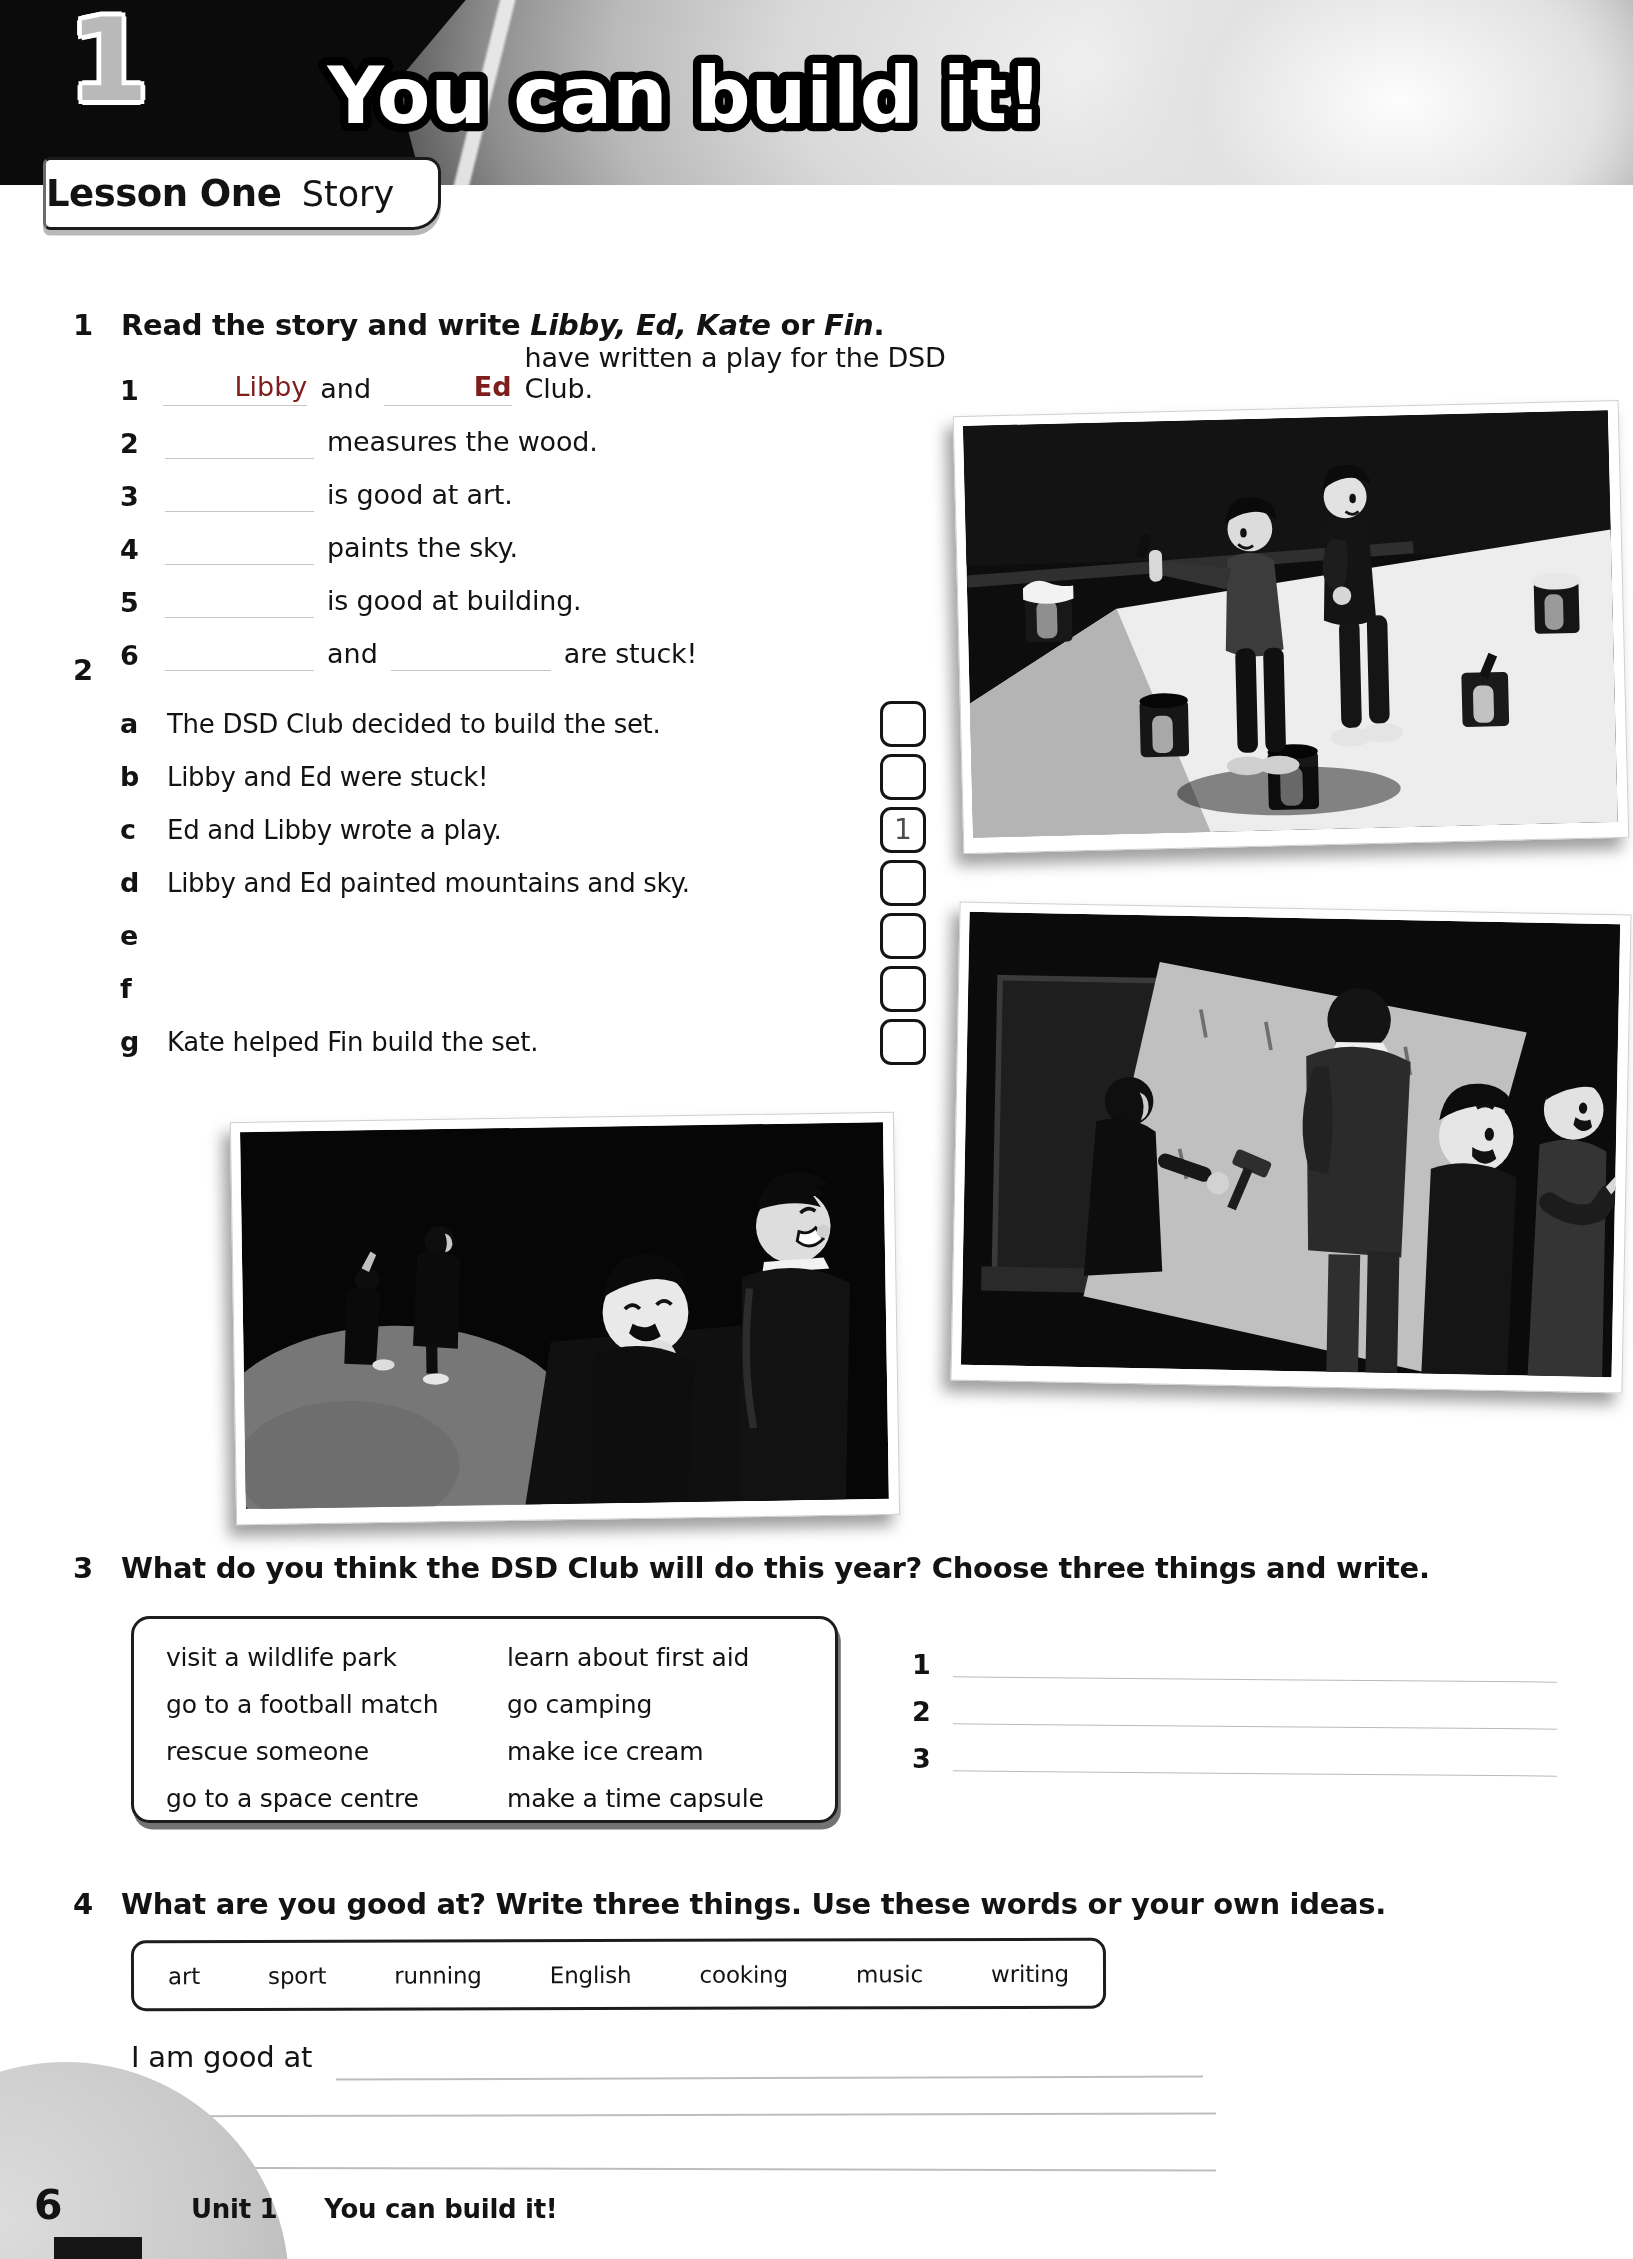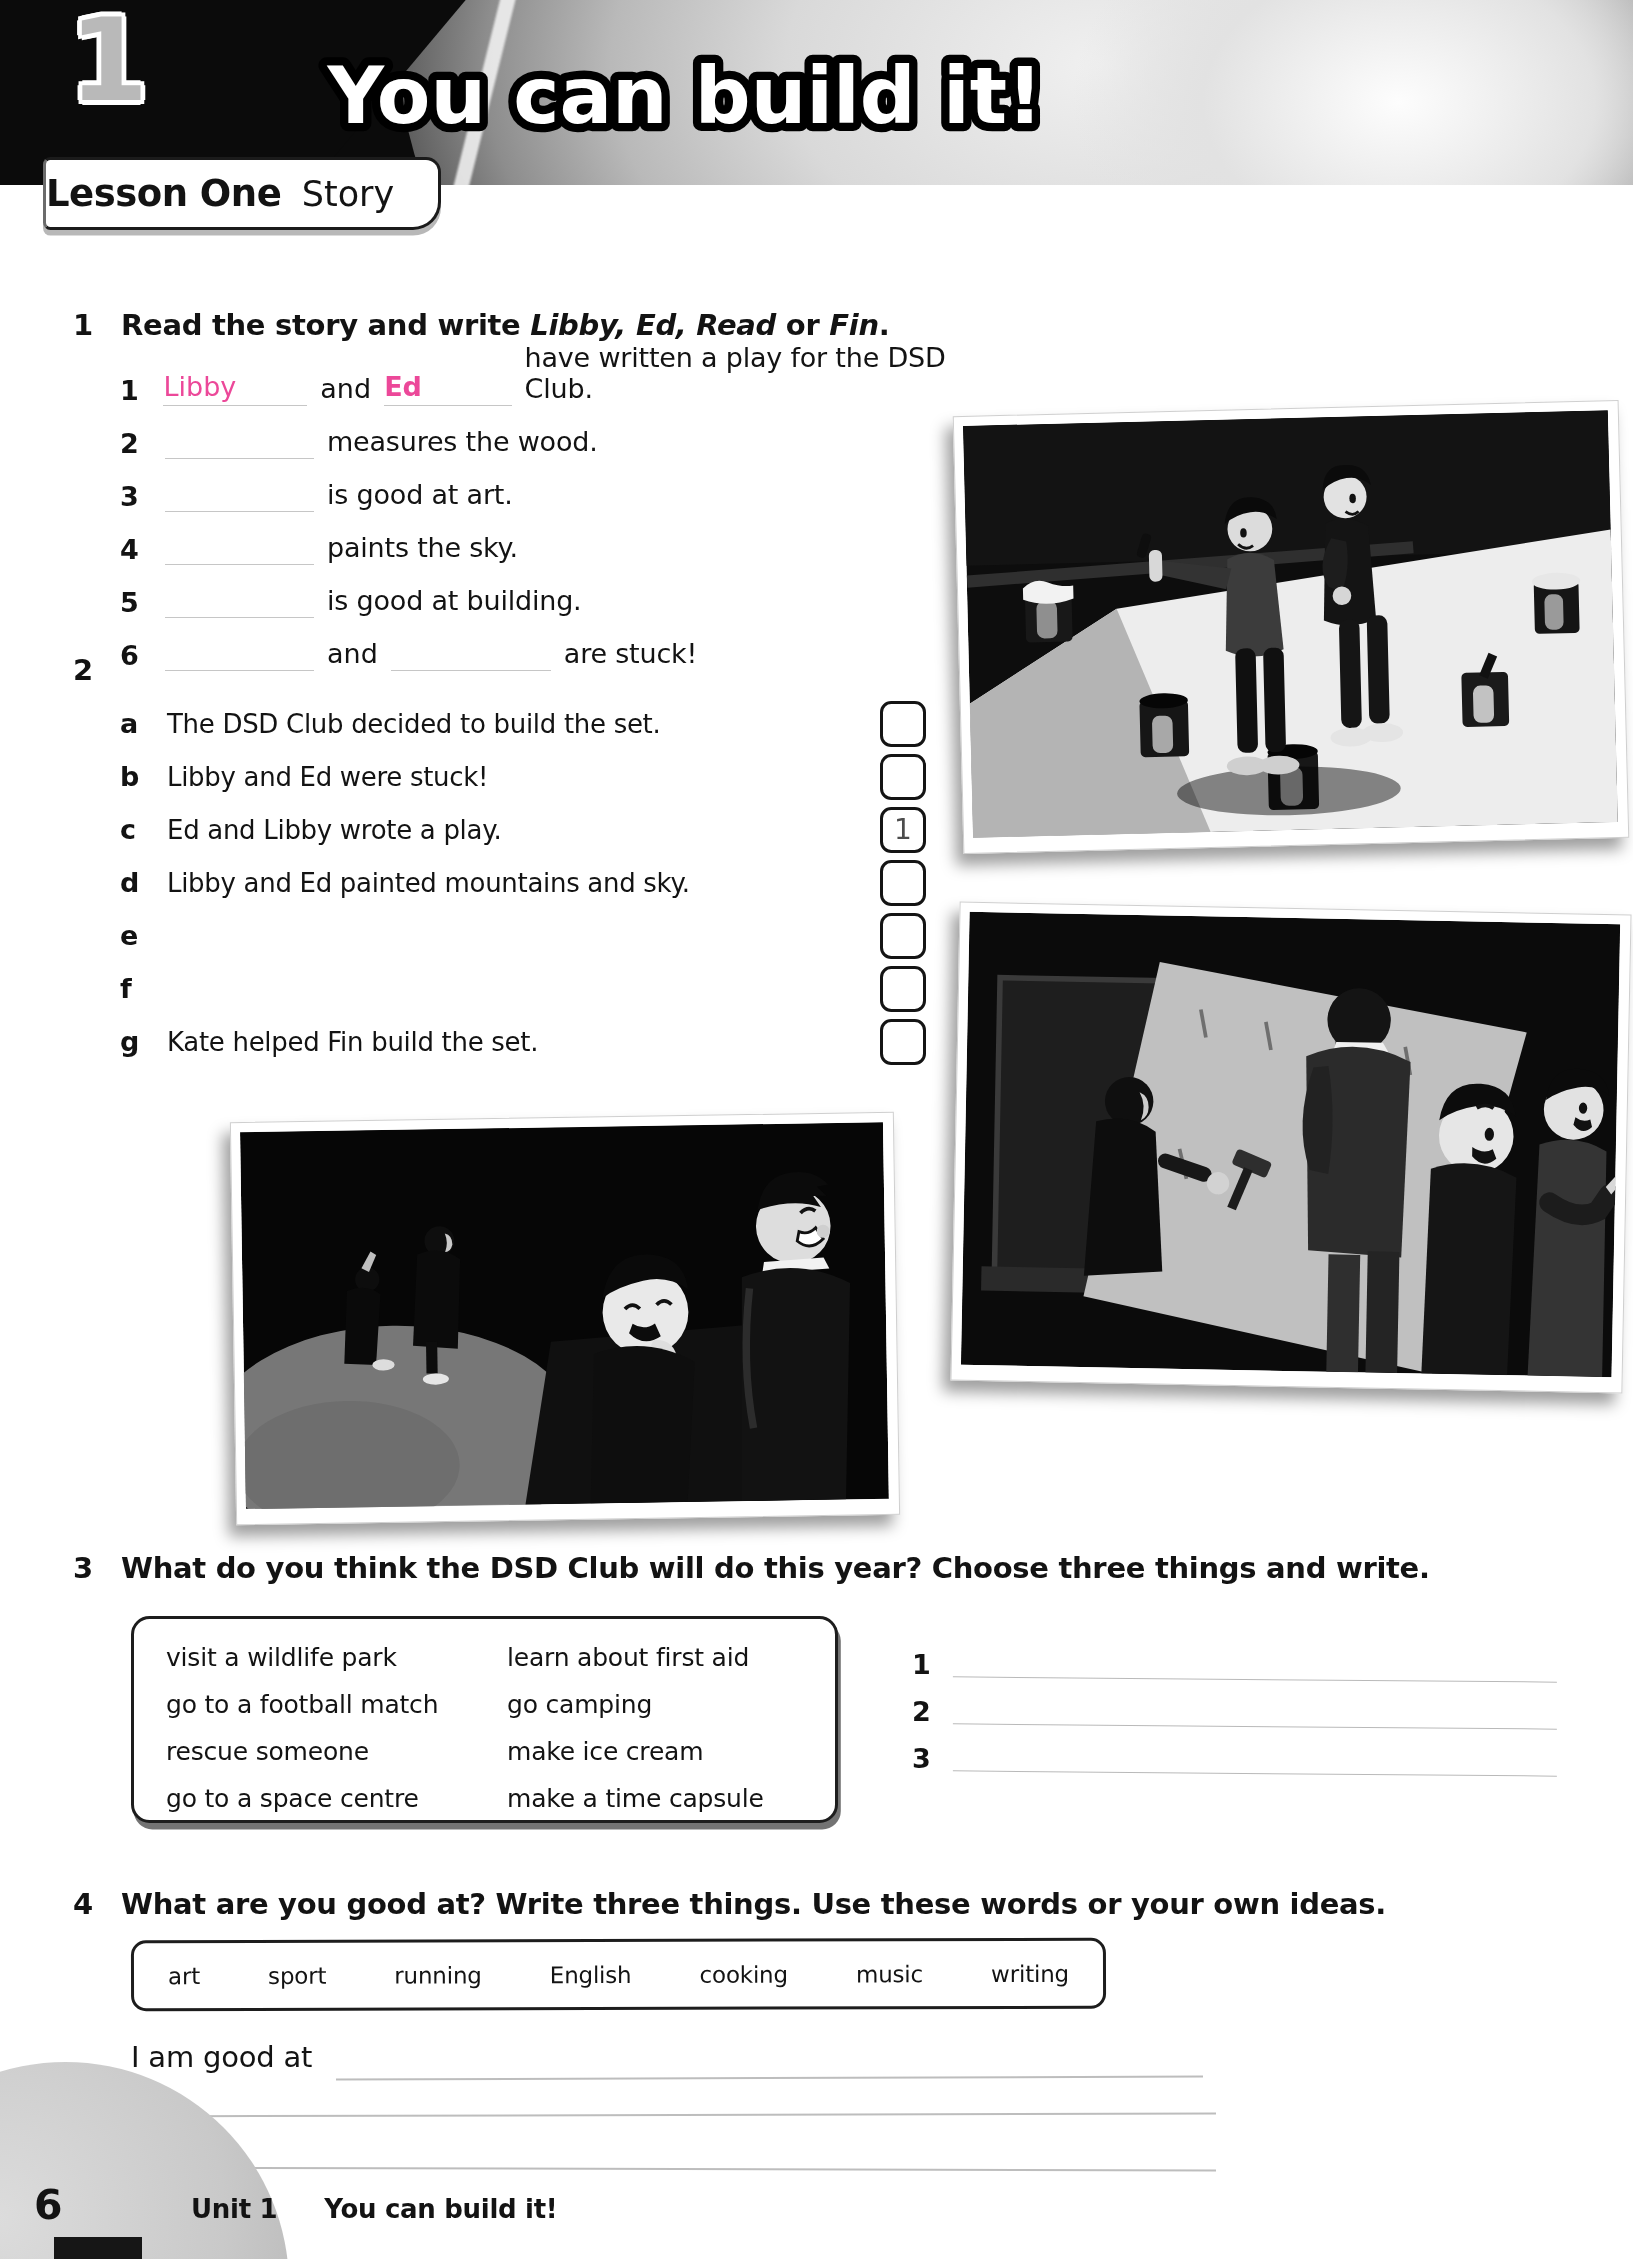--- a/index.html
+++ b/index.html
@@ -44,21 +44,21 @@
   .lesson-label { font-size:37px; font-weight:800; letter-spacing:-0.5px; }
   .lesson-sub { font-size:35px; font-weight:400; }
 
   
   .ex-head { display:flex; gap:24px; font-weight:700; font-size:29px; letter-spacing:-0.3px; align-items:baseline; }
   .ex-head .num { width:24px; }
   .row { display:flex; align-items:flex-end; height:53px; }
   .inum { width:45px; font-weight:700; font-size:27px; }
   .blank {
     display:inline-block; height:35px; line-height:34px; border-bottom:1.9px solid #c6c6c6;
-    text-align:left; font-size:27px; color:#ec4899;
+    text-align:right; font-size:27px; color:#7f1d1d;
   }
   .w160 { width:149px; } .w140 { width:132px;font-weight:bold; } .w172 { width:160px; }
   .mid { font-size:27px; margin:0 13px; padding-bottom:1.9px; }
   .tail { font-size:27px; letter-spacing:-0.2px; margin-left:13px; padding-bottom:1.9px; }
 
   
   .ex1 { position:absolute; left:73px; top:308px; width:932px; }
   .ex1-list { margin-top:11.2px; padding-left:47px; }
 
   
@@ -140,21 +140,21 @@
   </div>
 
   <div class="lesson-tab">
     <span class="lesson-label">Lesson One</span>
     <span class="lesson-sub">Story</span>
   </div>
 
   <div class="ex1">
     <div class="ex-head">
       <span class="num">1</span>
-      <span><span>Read the story and write </span><i>Libby, Ed, Read</i><span> or </span><i>Fin</i><span>.</span></span>
+      <span><span>Read the story and write </span><i>Libby, Ed, Kate</i><span> or </span><i>Fin</i><span>.</span></span>
     </div>
     <div class="ex1-list">
       <div class="row">
         <span class="inum">1</span>
         <span class="blank w160"><span>Libby</span></span>
         <span class="mid">and</span>
         <span class="blank w140"><span>Ed</span></span>
         <span class="tail">have written a play for the DSD Club.</span>
       </div>
       <div class="row">

